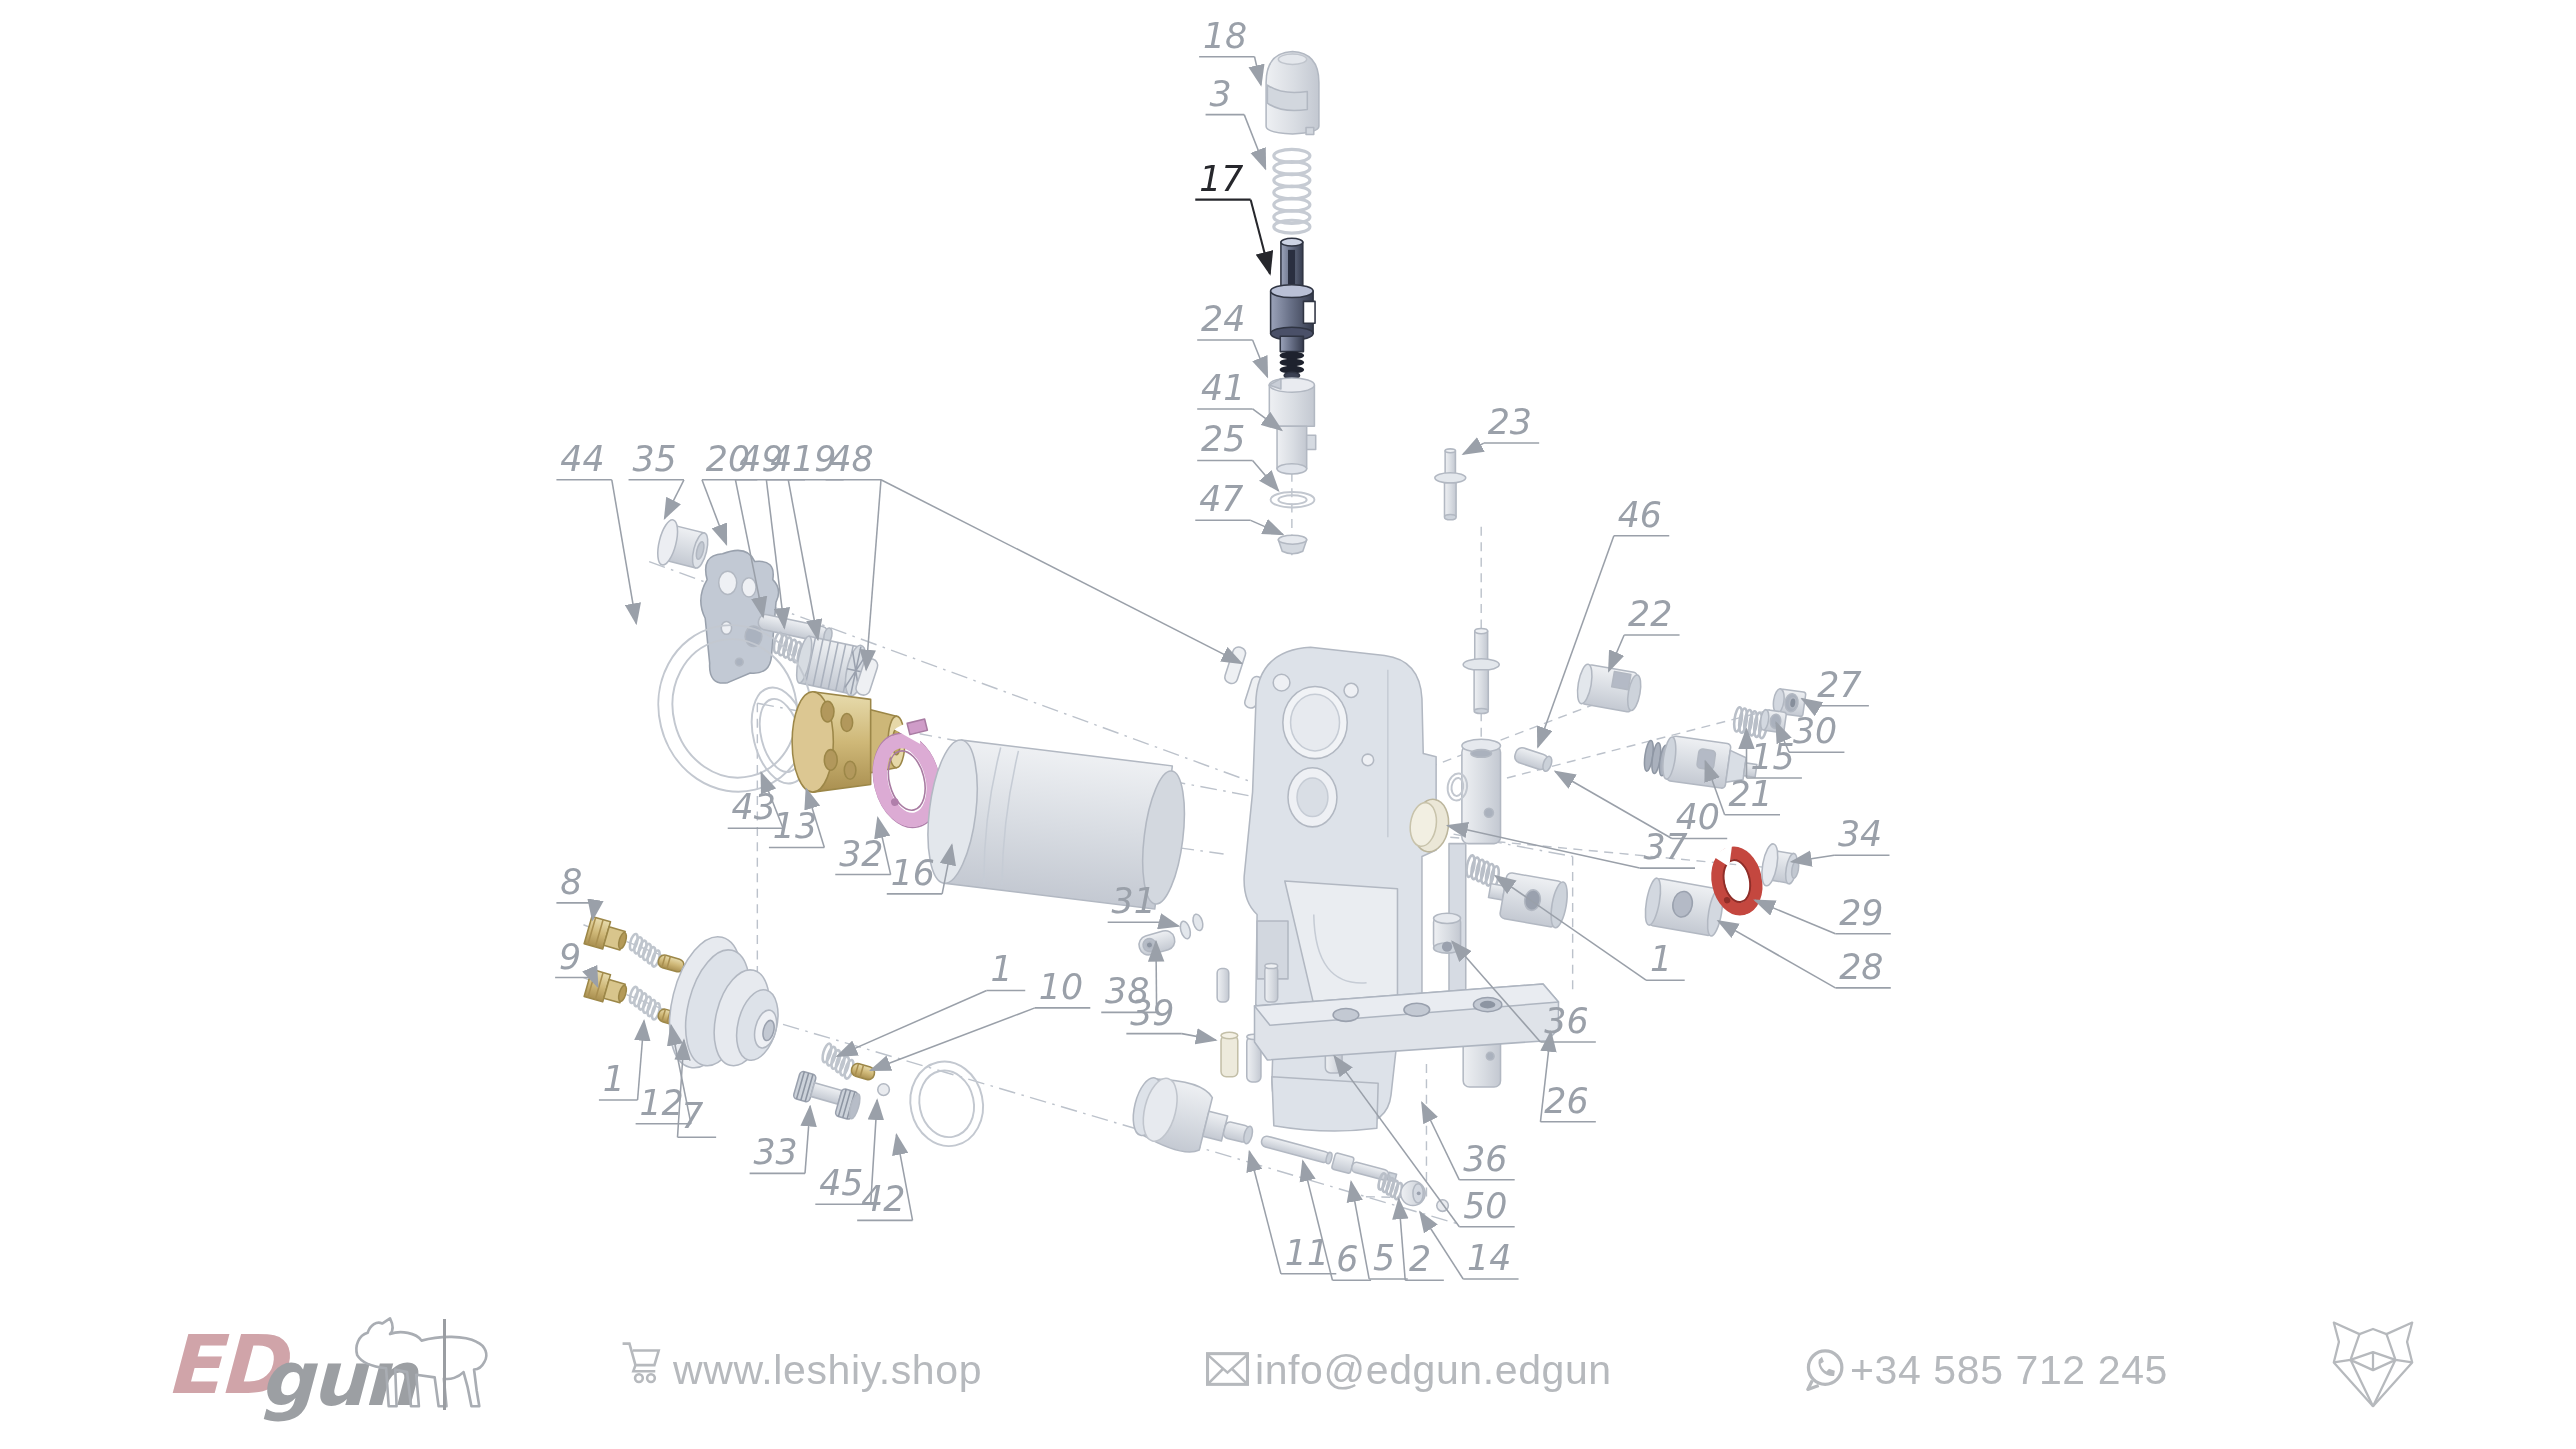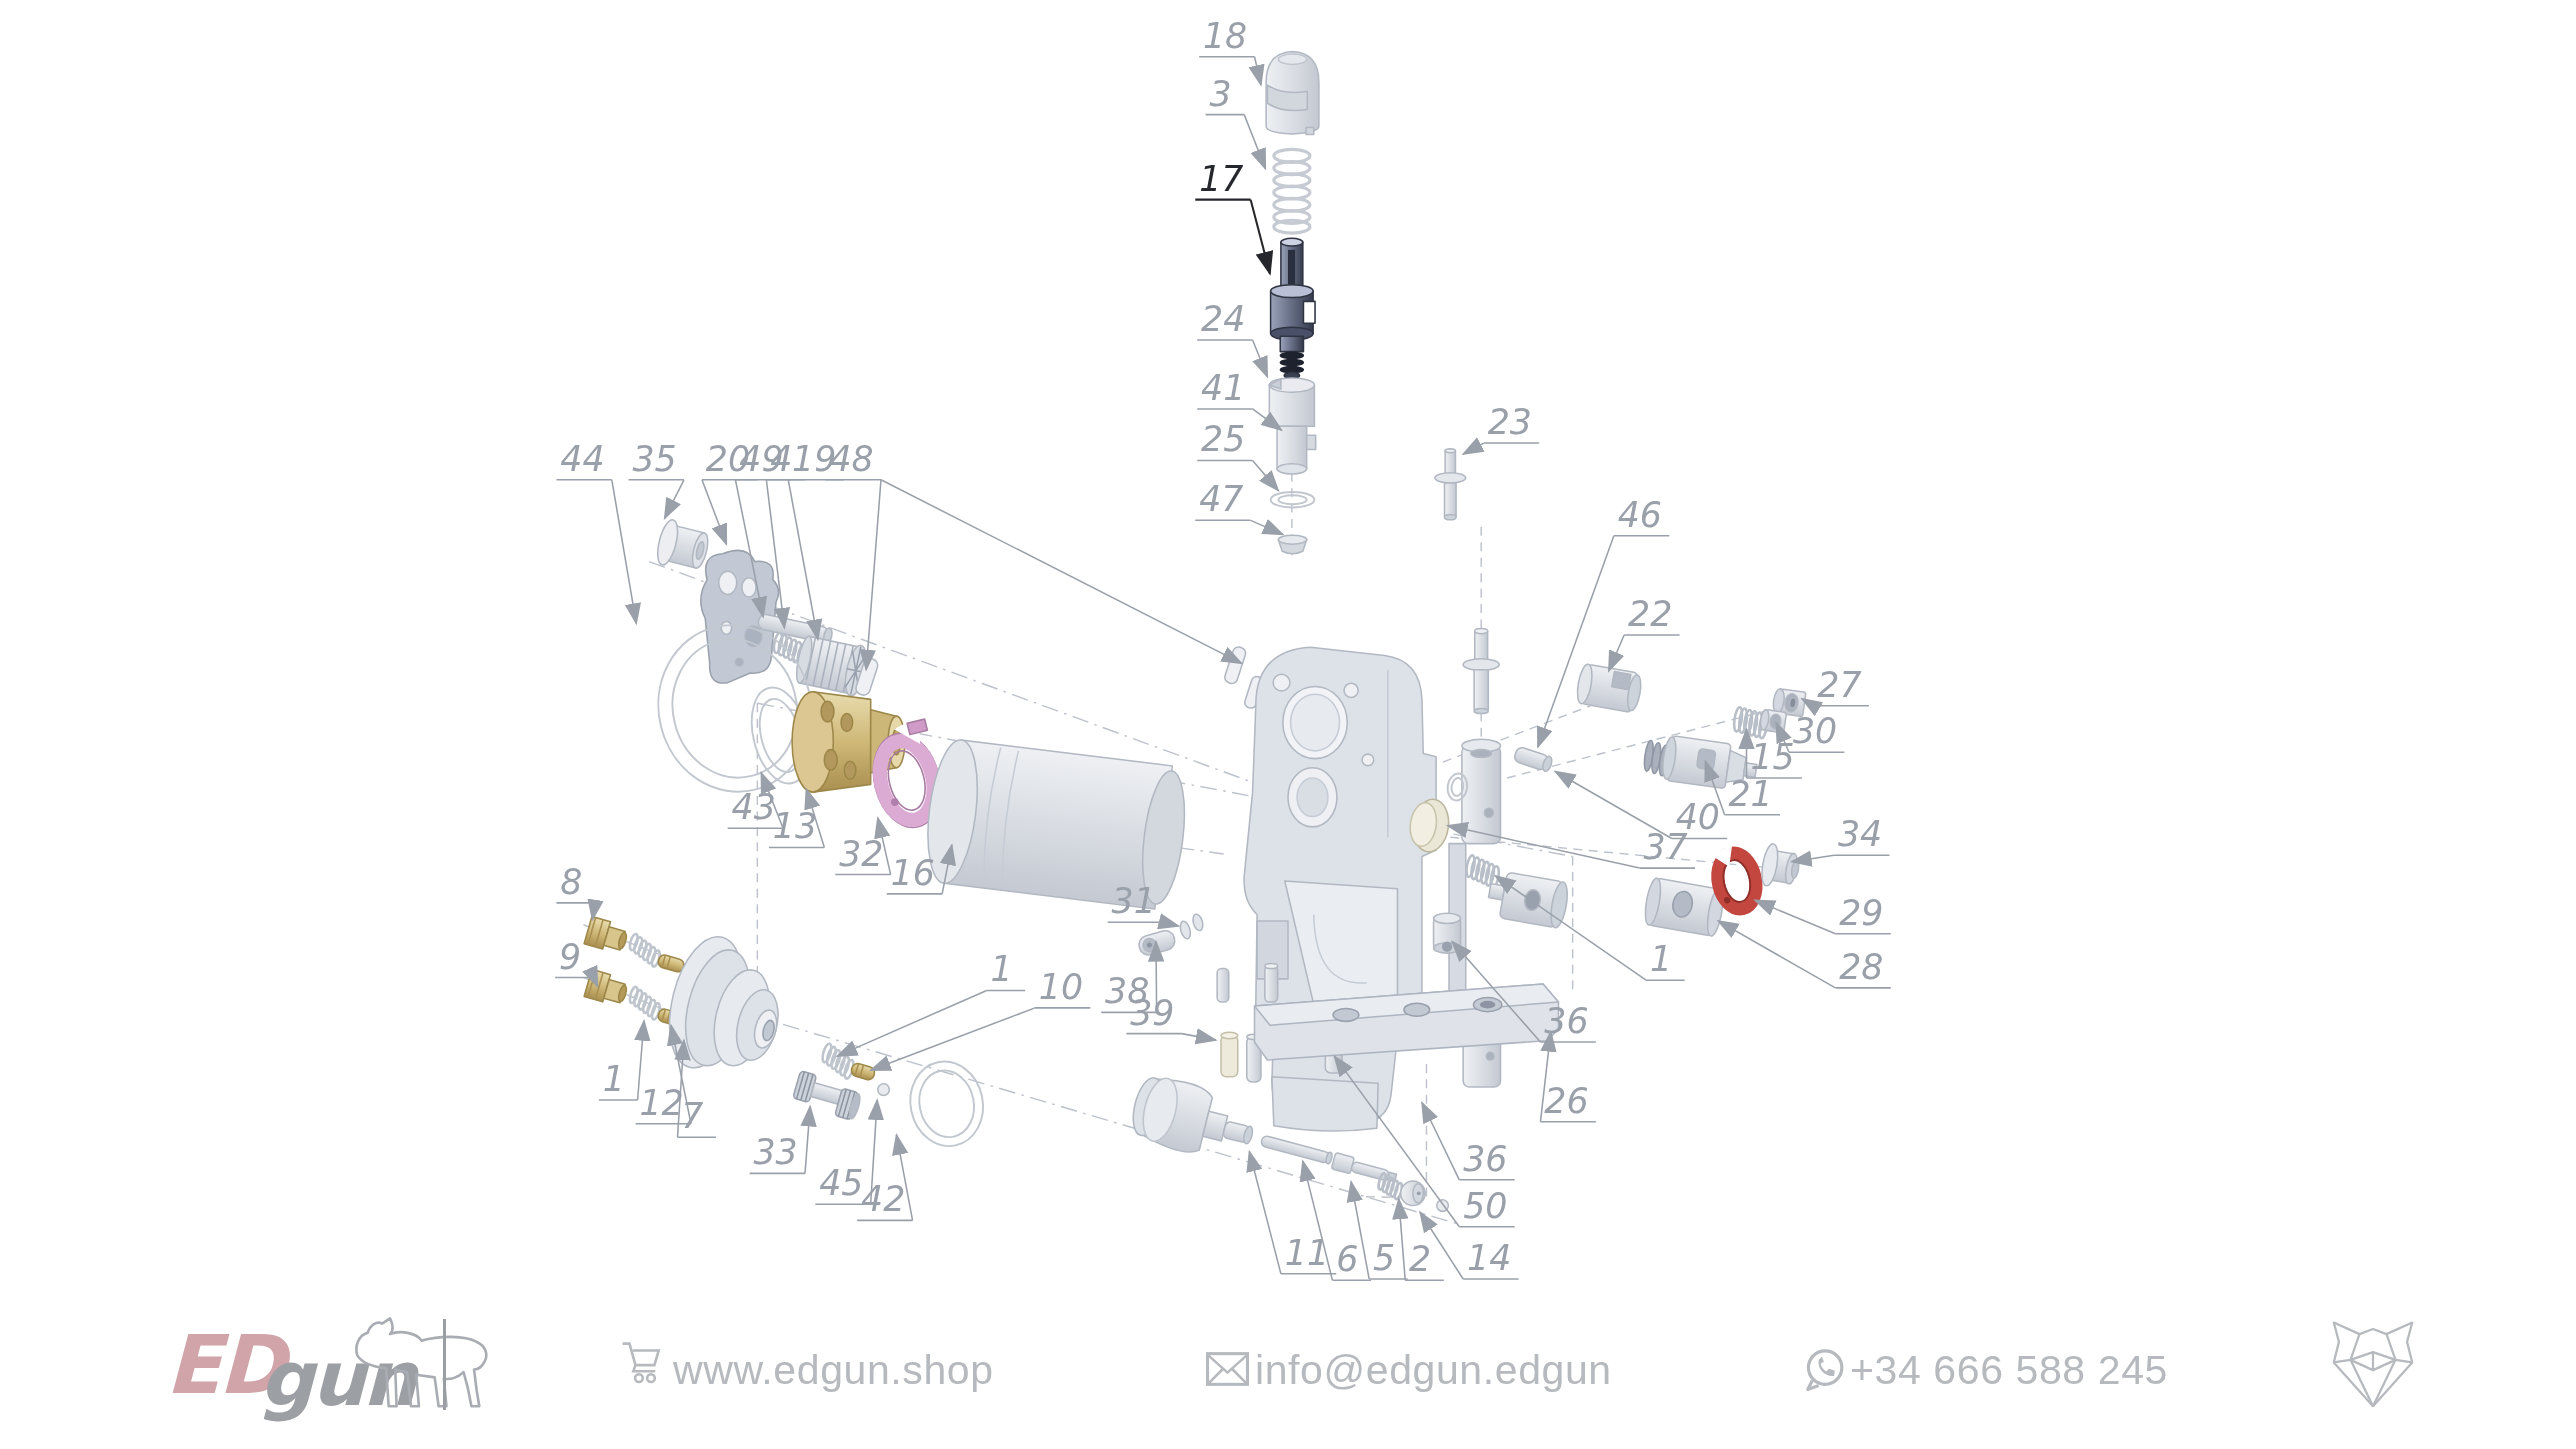--- a/index.html
+++ b/index.html
@@ -616,34 +616,34 @@
   <svg class="dog" width="151" height="106" viewBox="0 0 230 160">
     <path d="M14,74 C10,60 16,44 30,40 C34,28 44,22 52,26 L64,18 C70,30 68,38 64,42 C80,36 104,40 112,52 C140,44 178,44 196,54 C210,60 214,74 208,84 C204,92 198,96 192,96 L196,128 L200,152 L188,152 L182,122 L176,100 C168,108 156,112 146,110 L150,152 L138,152 L132,108 L104,104 L108,152 L96,152 L90,100 L72,96 L74,152 L62,152 L58,94 C40,92 22,88 14,74 Z" fill="none" stroke="#a9adb3" stroke-width="4" stroke-linejoin="round"></path>
   </svg>
   <div class="divider"></div>
 
   <svg class="icon" style="left:620px;top:1337px" width="43" height="52" viewBox="0 0 100 110">
     <path d="M6,10 H22 L36,60 H80 L90,26 H30 M36,60 L31,74 H82" fill="none" stroke="#b6b9bd" stroke-width="6"></path>
     <circle cx="44" cy="90" r="9" fill="none" stroke="#b6b9bd" stroke-width="6"></circle>
     <circle cx="72" cy="90" r="9" fill="none" stroke="#b6b9bd" stroke-width="6"></circle>
   </svg>
-  <div class="contact-text" style="left:673px;top:1347px">www.edgun.shop</div>
+  <div class="contact-text" style="left:673px;top:1347px">www.leshiy.shop</div>
 
   <svg class="icon" style="left:1206px;top:1351px" width="43" height="36" viewBox="0 0 84 66">
     <rect x="3" y="3" width="78" height="60" fill="none" stroke="#b6b9bd" stroke-width="6"></rect>
     <path d="M3,5 L42,40 L81,5 M3,63 L32,34 M81,63 L52,34" fill="none" stroke="#b6b9bd" stroke-width="5"></path>
   </svg>
   <div class="contact-text" style="left:1255px;top:1347px">info@edgun.edgun</div>
 
   <svg class="icon" style="left:1802px;top:1347px" width="45" height="45" viewBox="0 0 70 70">
     <circle cx="36" cy="32" r="26" fill="none" stroke="#b6b9bd" stroke-width="5"></circle>
     <path d="M16,52 L9,66 L26,60" fill="none" stroke="#b6b9bd" stroke-width="5" stroke-linejoin="round"></path>
     <path d="M26,20 c-3,15 11,27 24,25 l1,-8 -9,-3 -4,4 c-5,-3 -8,-7 -9,-12 l5,-3 -3,-8 z" fill="#b6b9bd"></path>
   </svg>
-  <div class="contact-text" style="left:1850px;top:1347px">+34 666 588 245</div>
+  <div class="contact-text" style="left:1850px;top:1347px">+34 585 712 245</div>
 
   <svg class="icon" style="left:2330px;top:1320px" width="86" height="90" viewBox="0 0 130 140">
     <g fill="none" stroke="#b6b9bd" stroke-width="3.5" stroke-linejoin="round">
       <path d="M12,34 L4,4 L44,22 L65,14 L86,22 L126,4 L118,34 L126,66 L65,134 L4,66 Z"></path>
       <path d="M44,22 L30,62 L65,50 L100,62 L86,22 M4,66 L30,62 L65,134 M126,66 L100,62 L65,134 M30,62 L65,78 L100,62 M65,50 L65,78"></path>
     </g>
   </svg>
 </div>
 </div>
 

